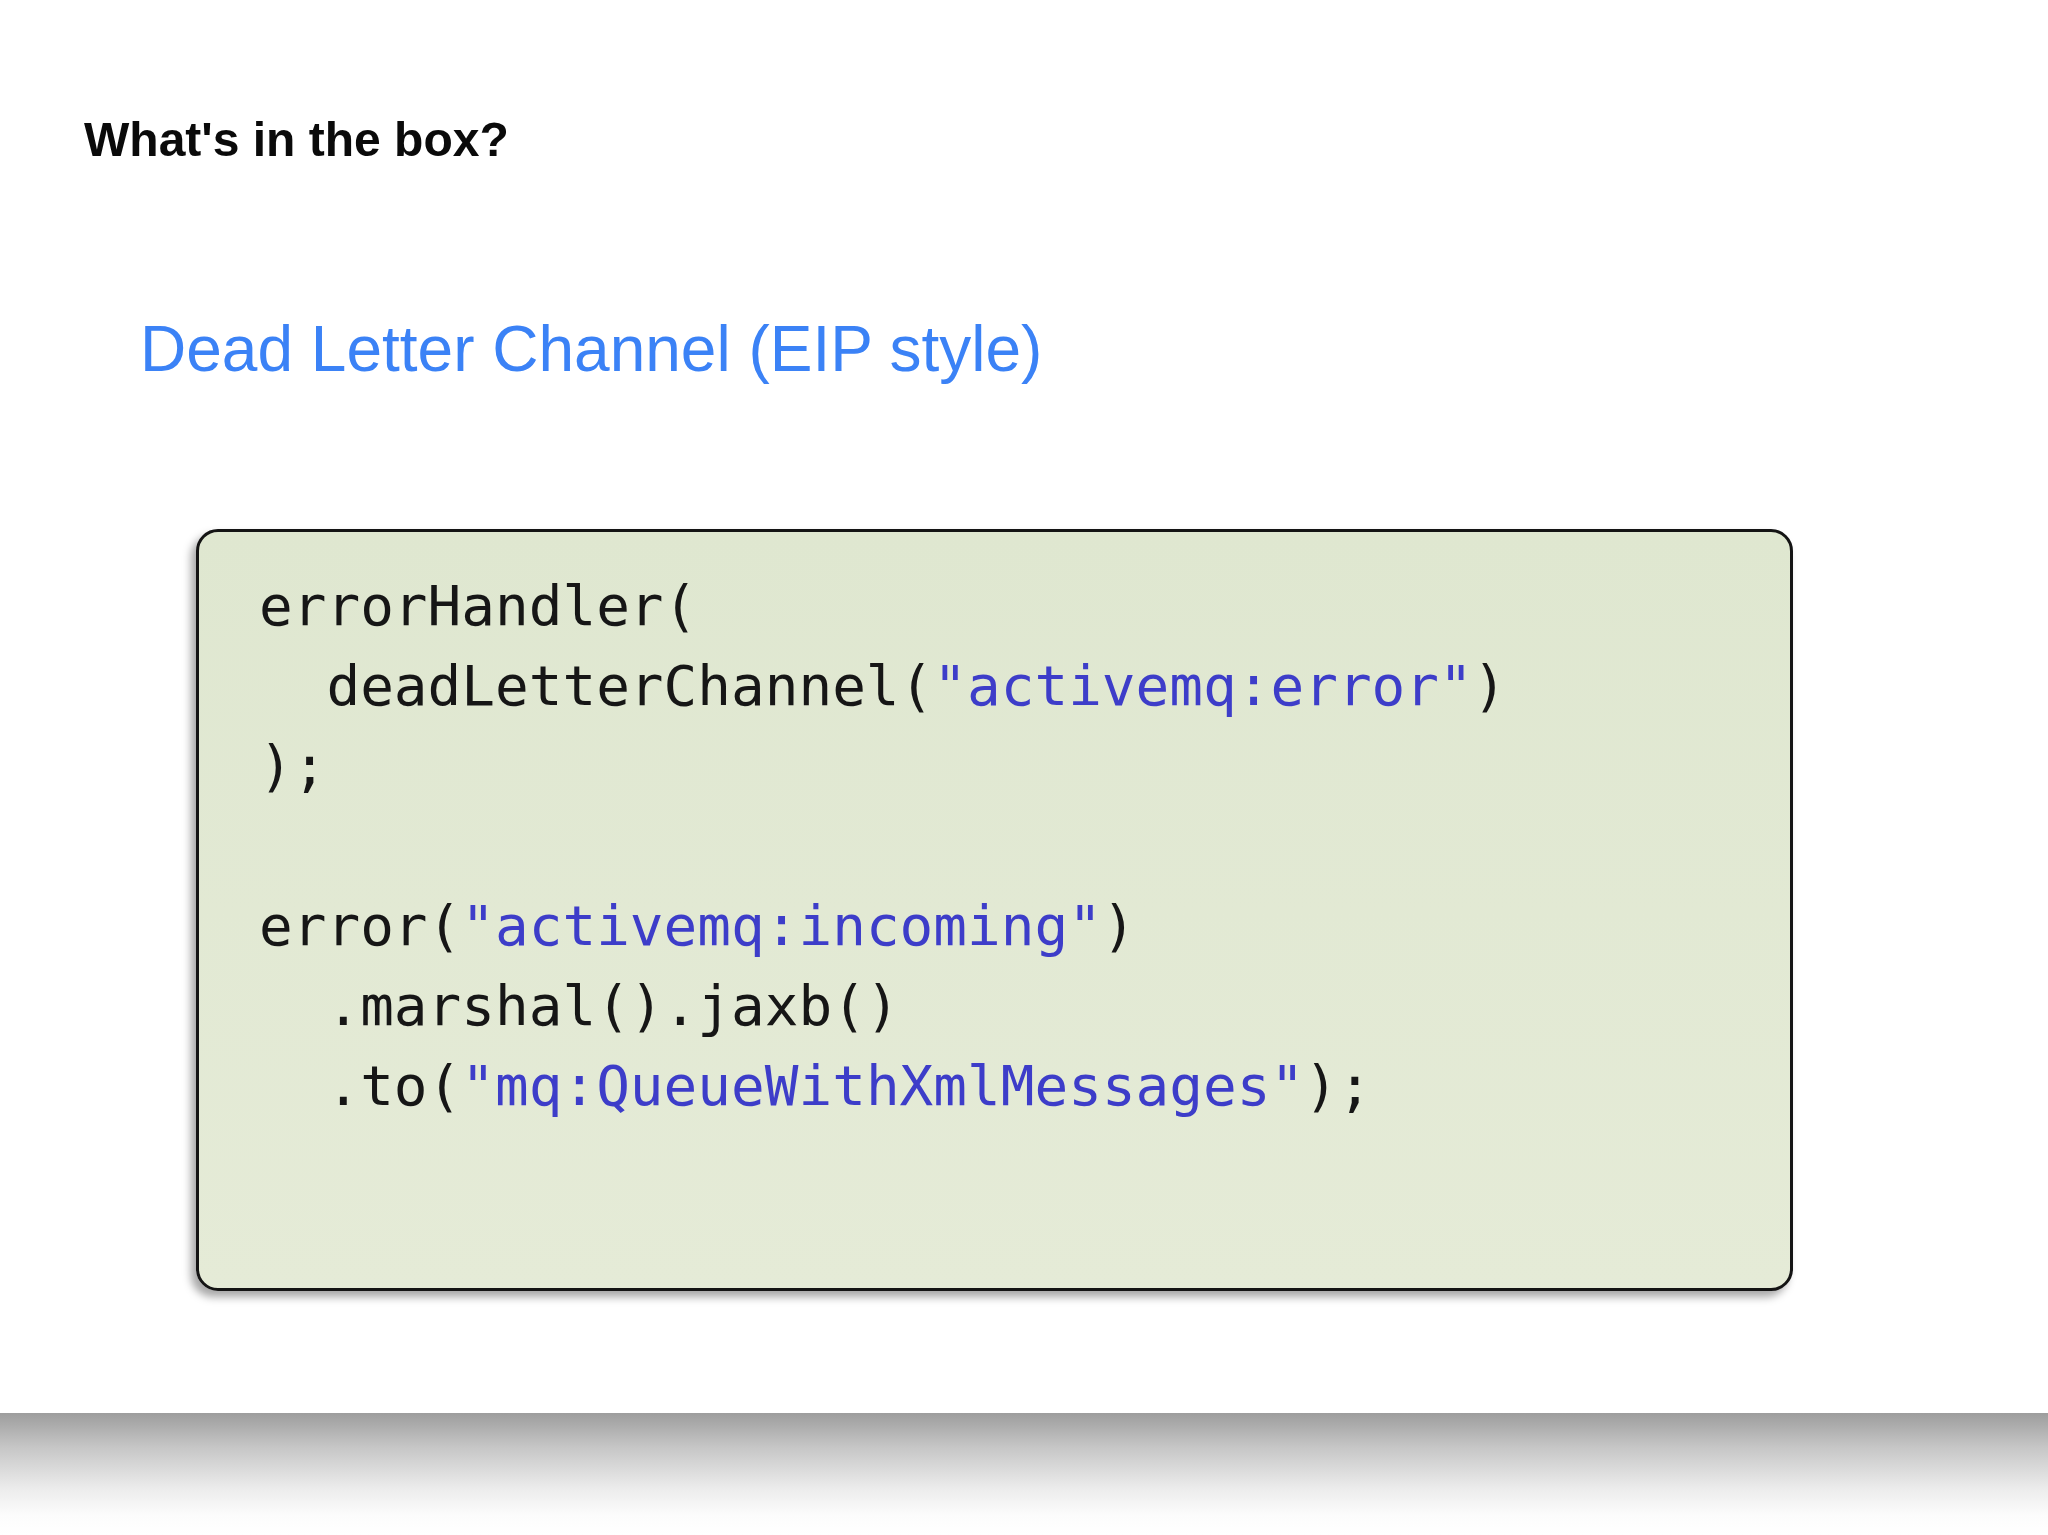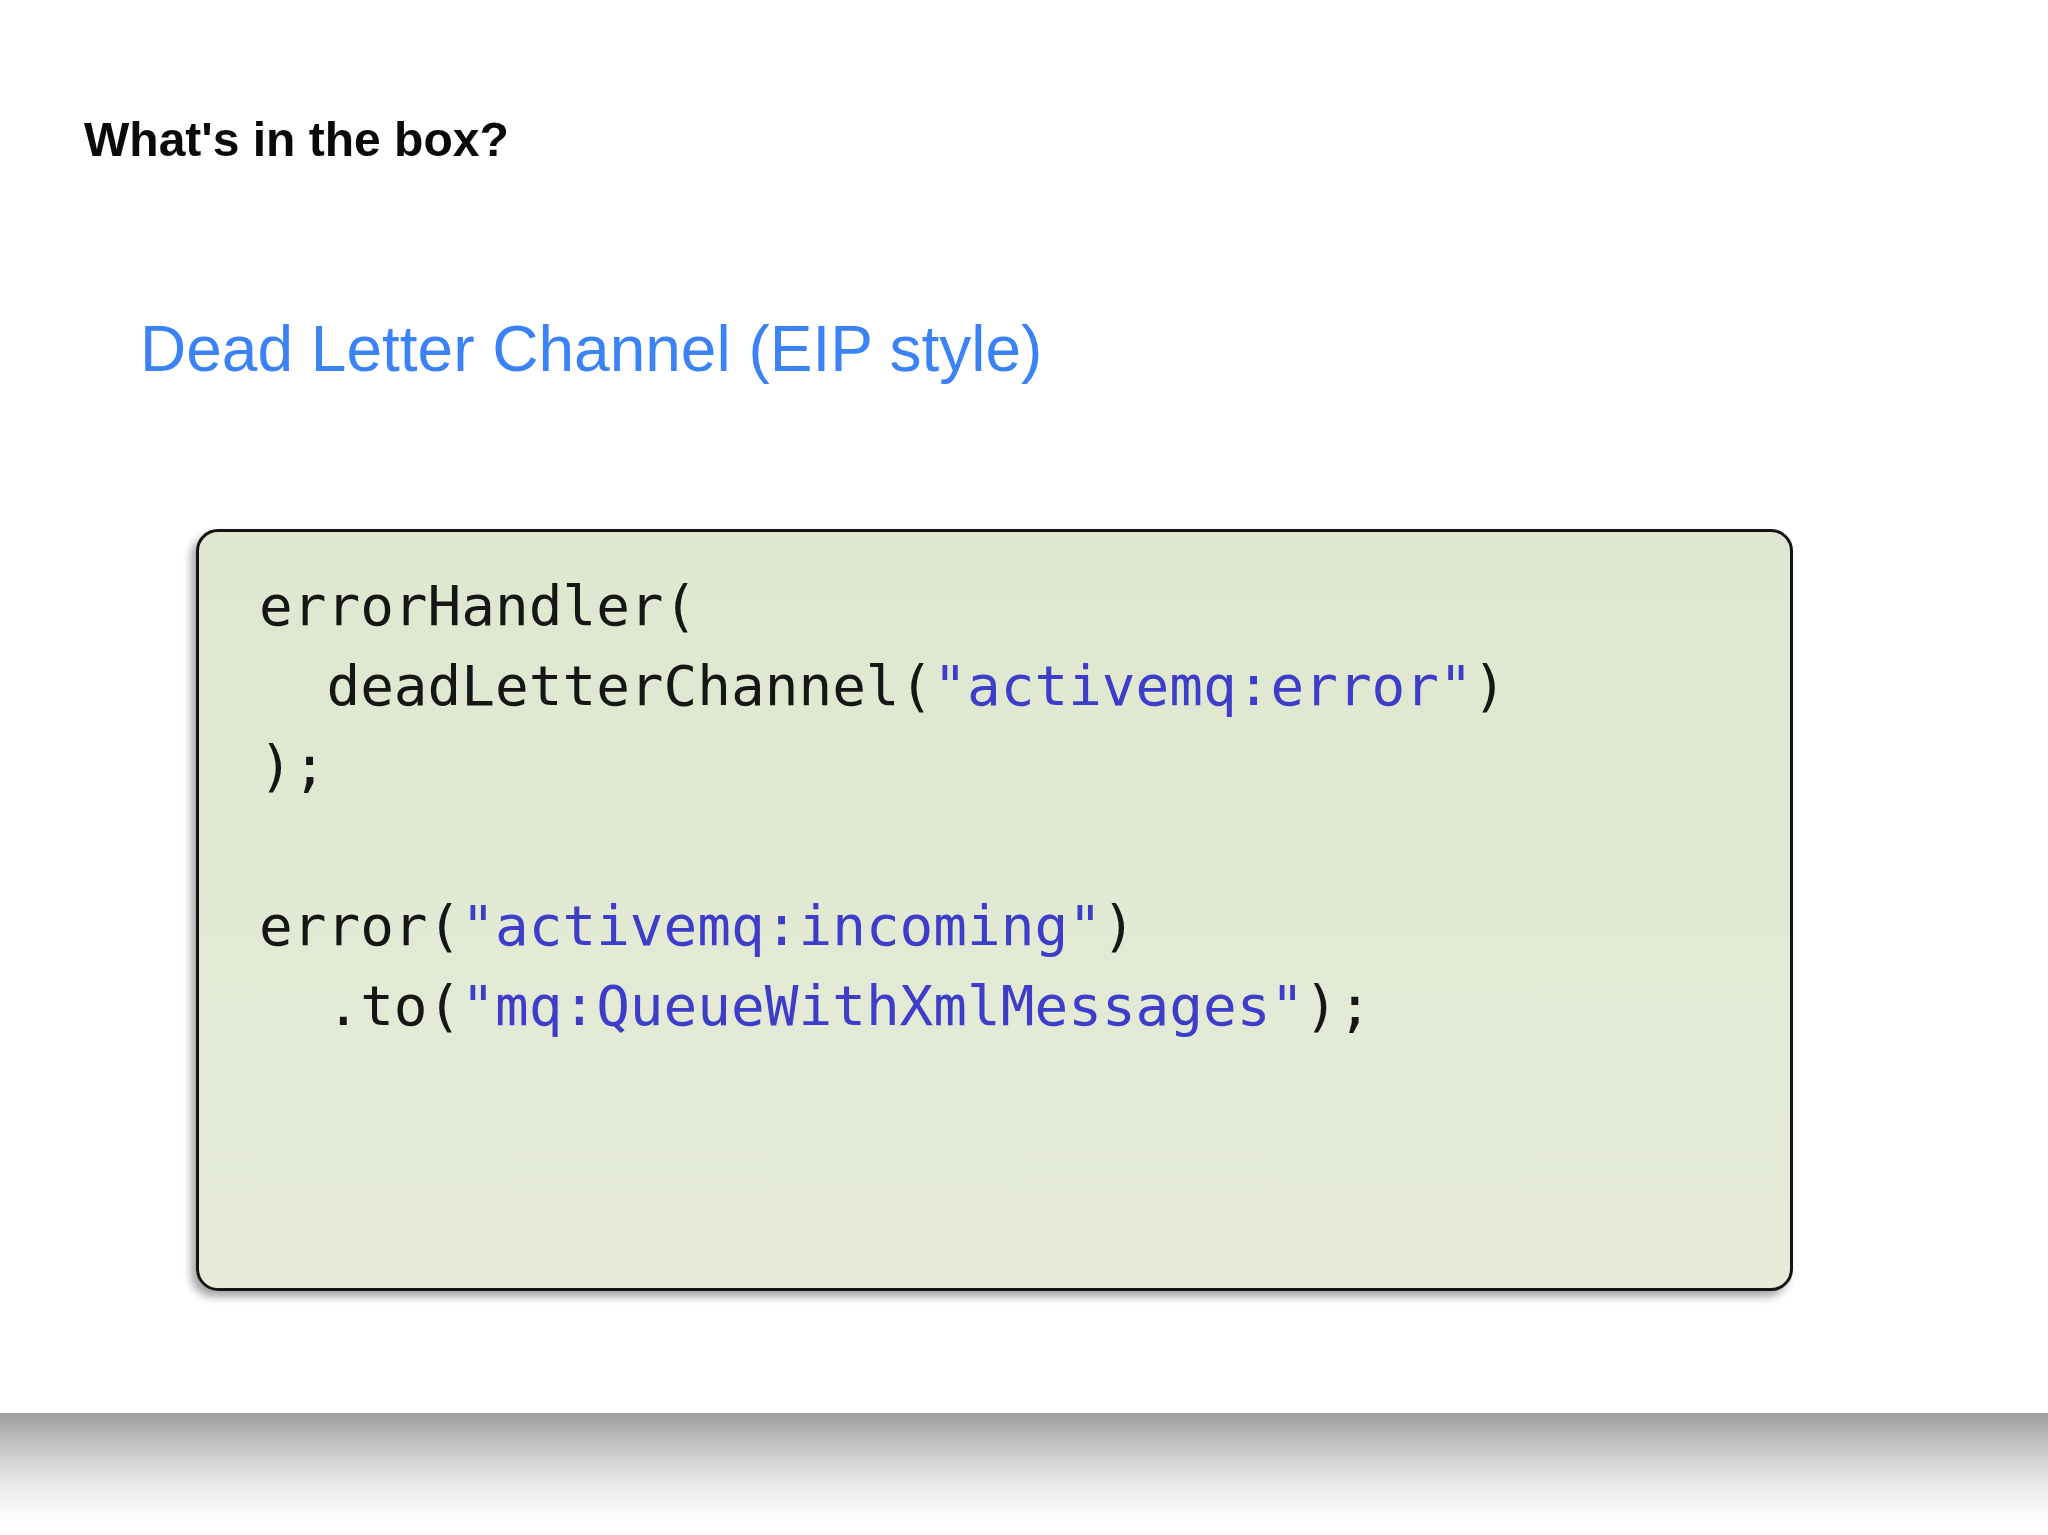--- a/index.html
+++ b/index.html
@@ -47,20 +47,21 @@
 
 <div class="slide-subtitle">Dead Letter Channel (EIP style)</div>
 
 <div class="code-box">
   <div class="code-content">
       <div class="code-line"><span>errorHandler(</span></div>
       <div class="code-line"><span>  deadLetterChannel(</span><span class="str">"activemq:error"</span><span>)</span></div>
       <div class="code-line"><span>);</span></div>
       <div class="code-line">&nbsp;</div>
       <div class="code-line"><span>error(</span><span class="str">"activemq:incoming"</span><span>)</span></div>
+      <div class="code-line"><span>  .marshal().jaxb()</span></div>
       <div class="code-line"><span>  .to(</span><span class="str">"mq:QueueWithXmlMessages"</span><span>);</span></div>
     </div>
 </div>
 
 <div class="footer-band">
   
   
   
 </div>
 

